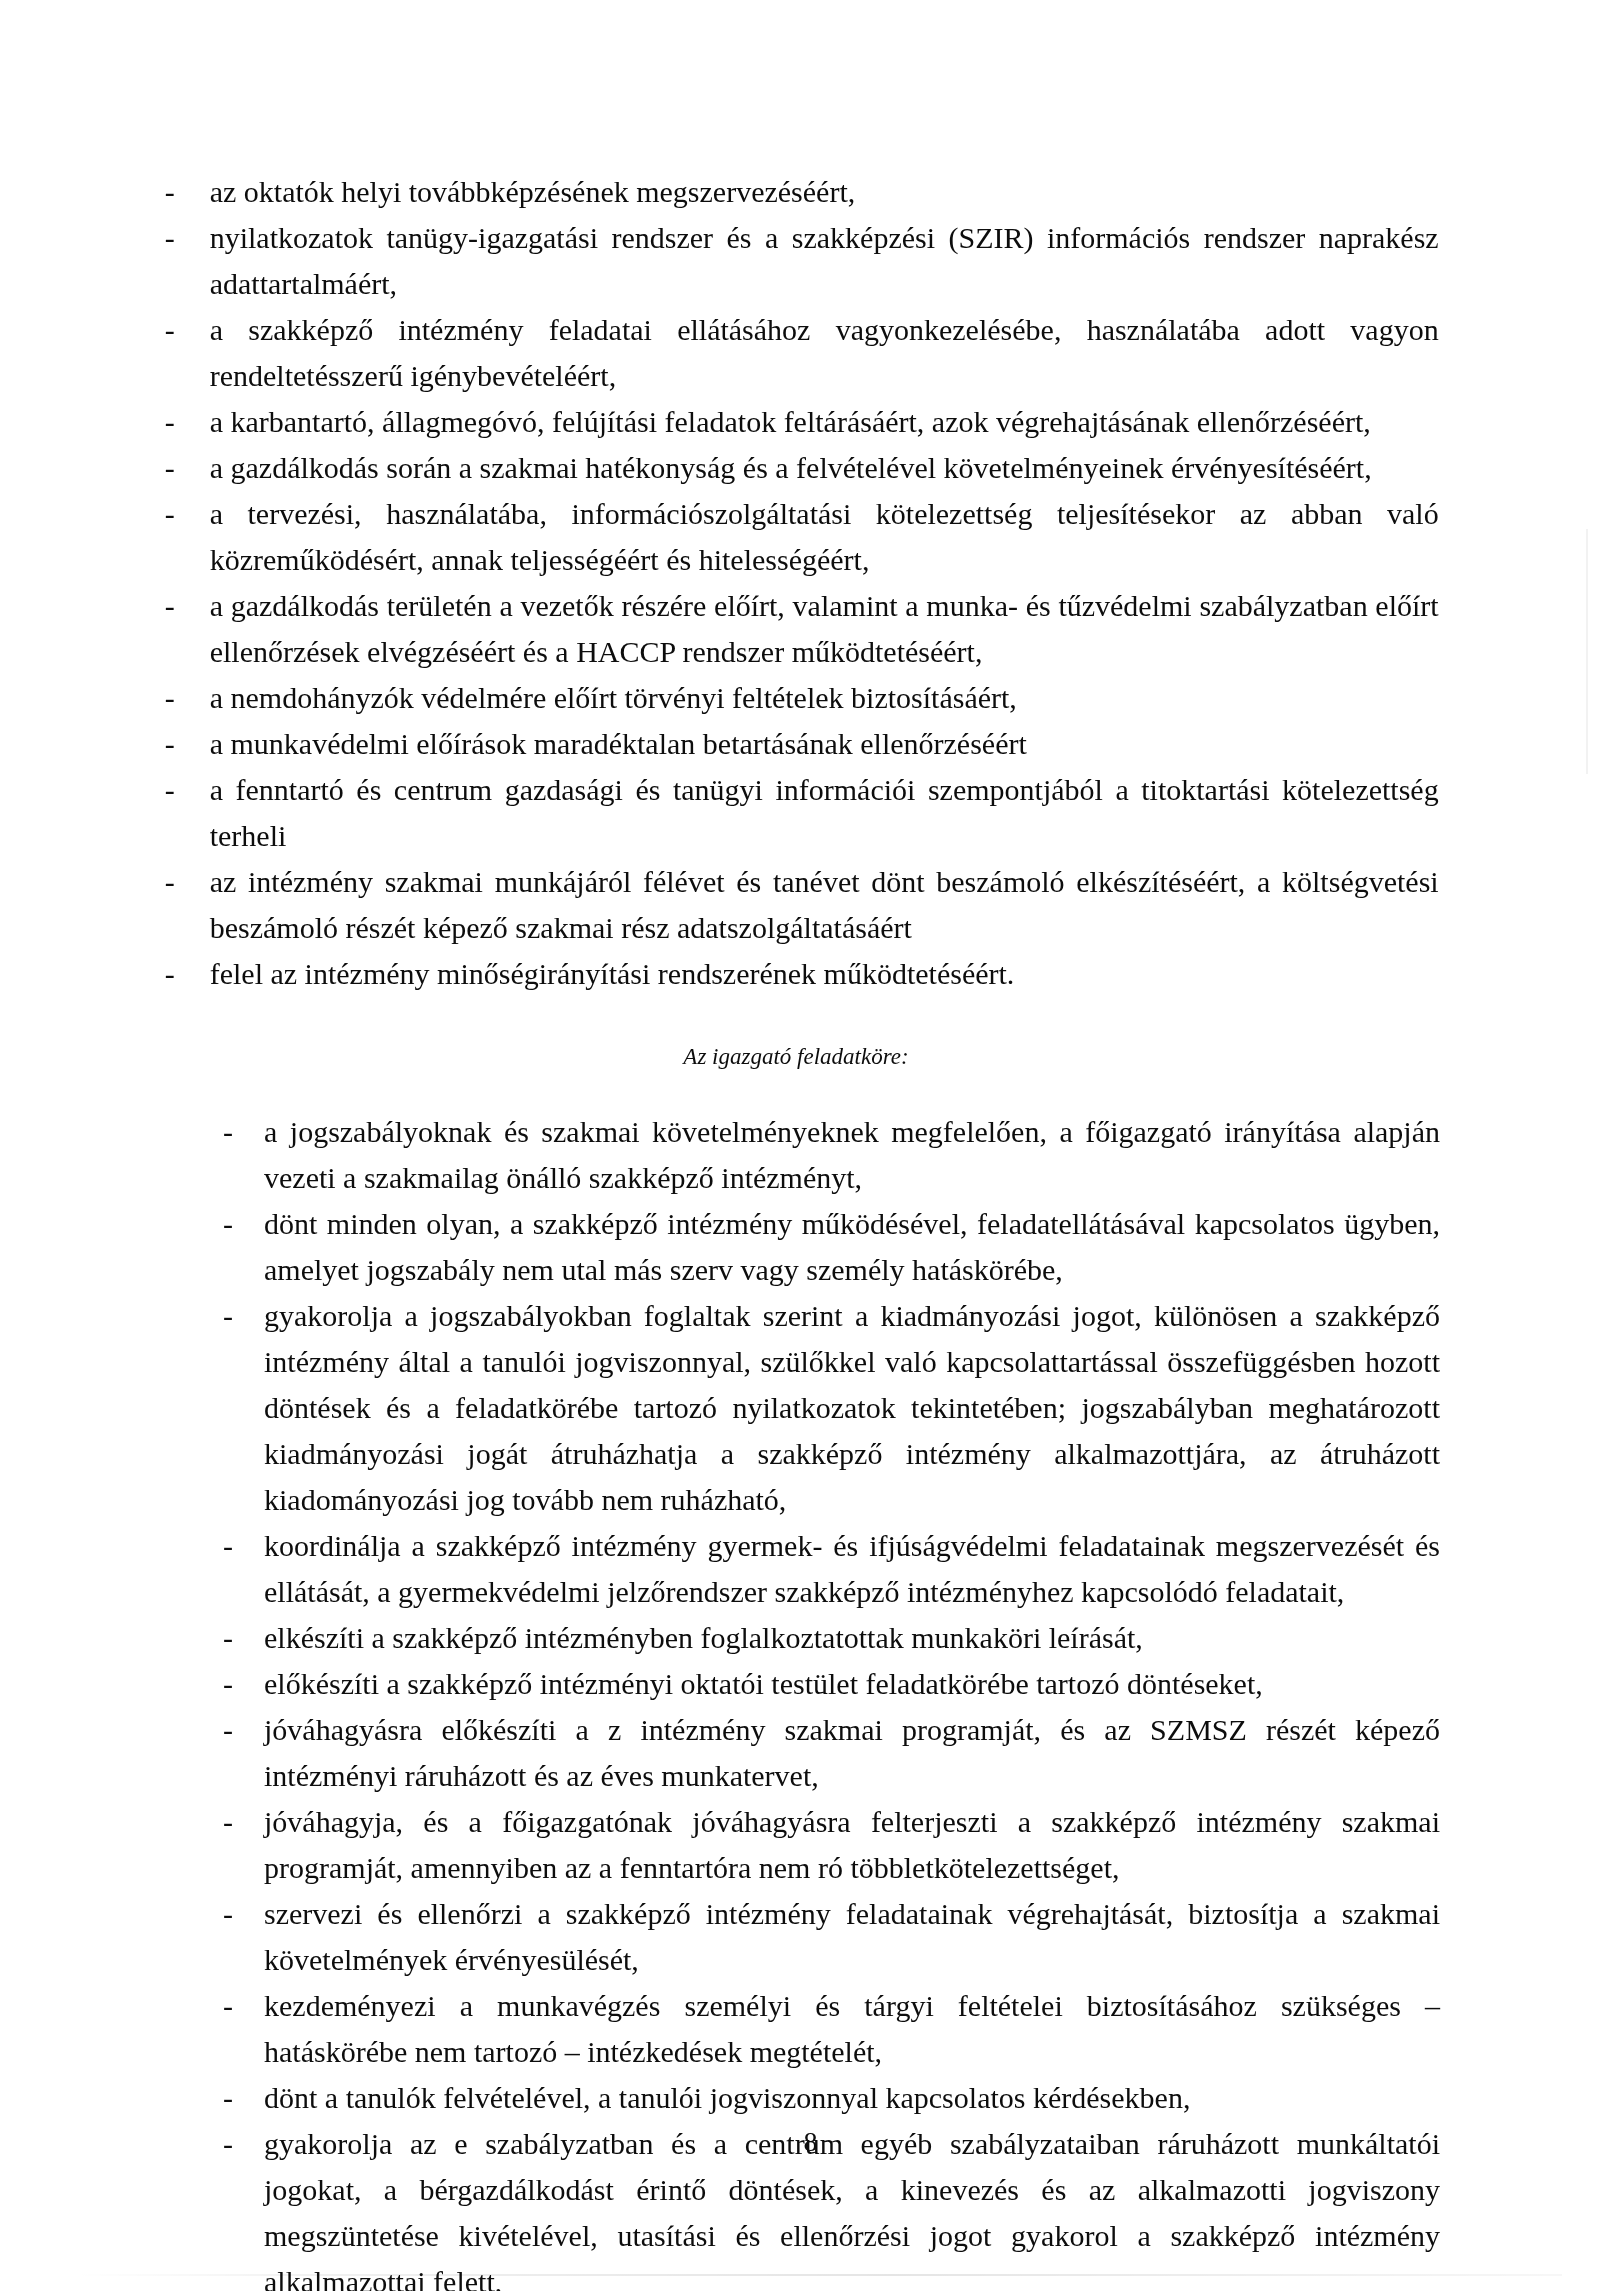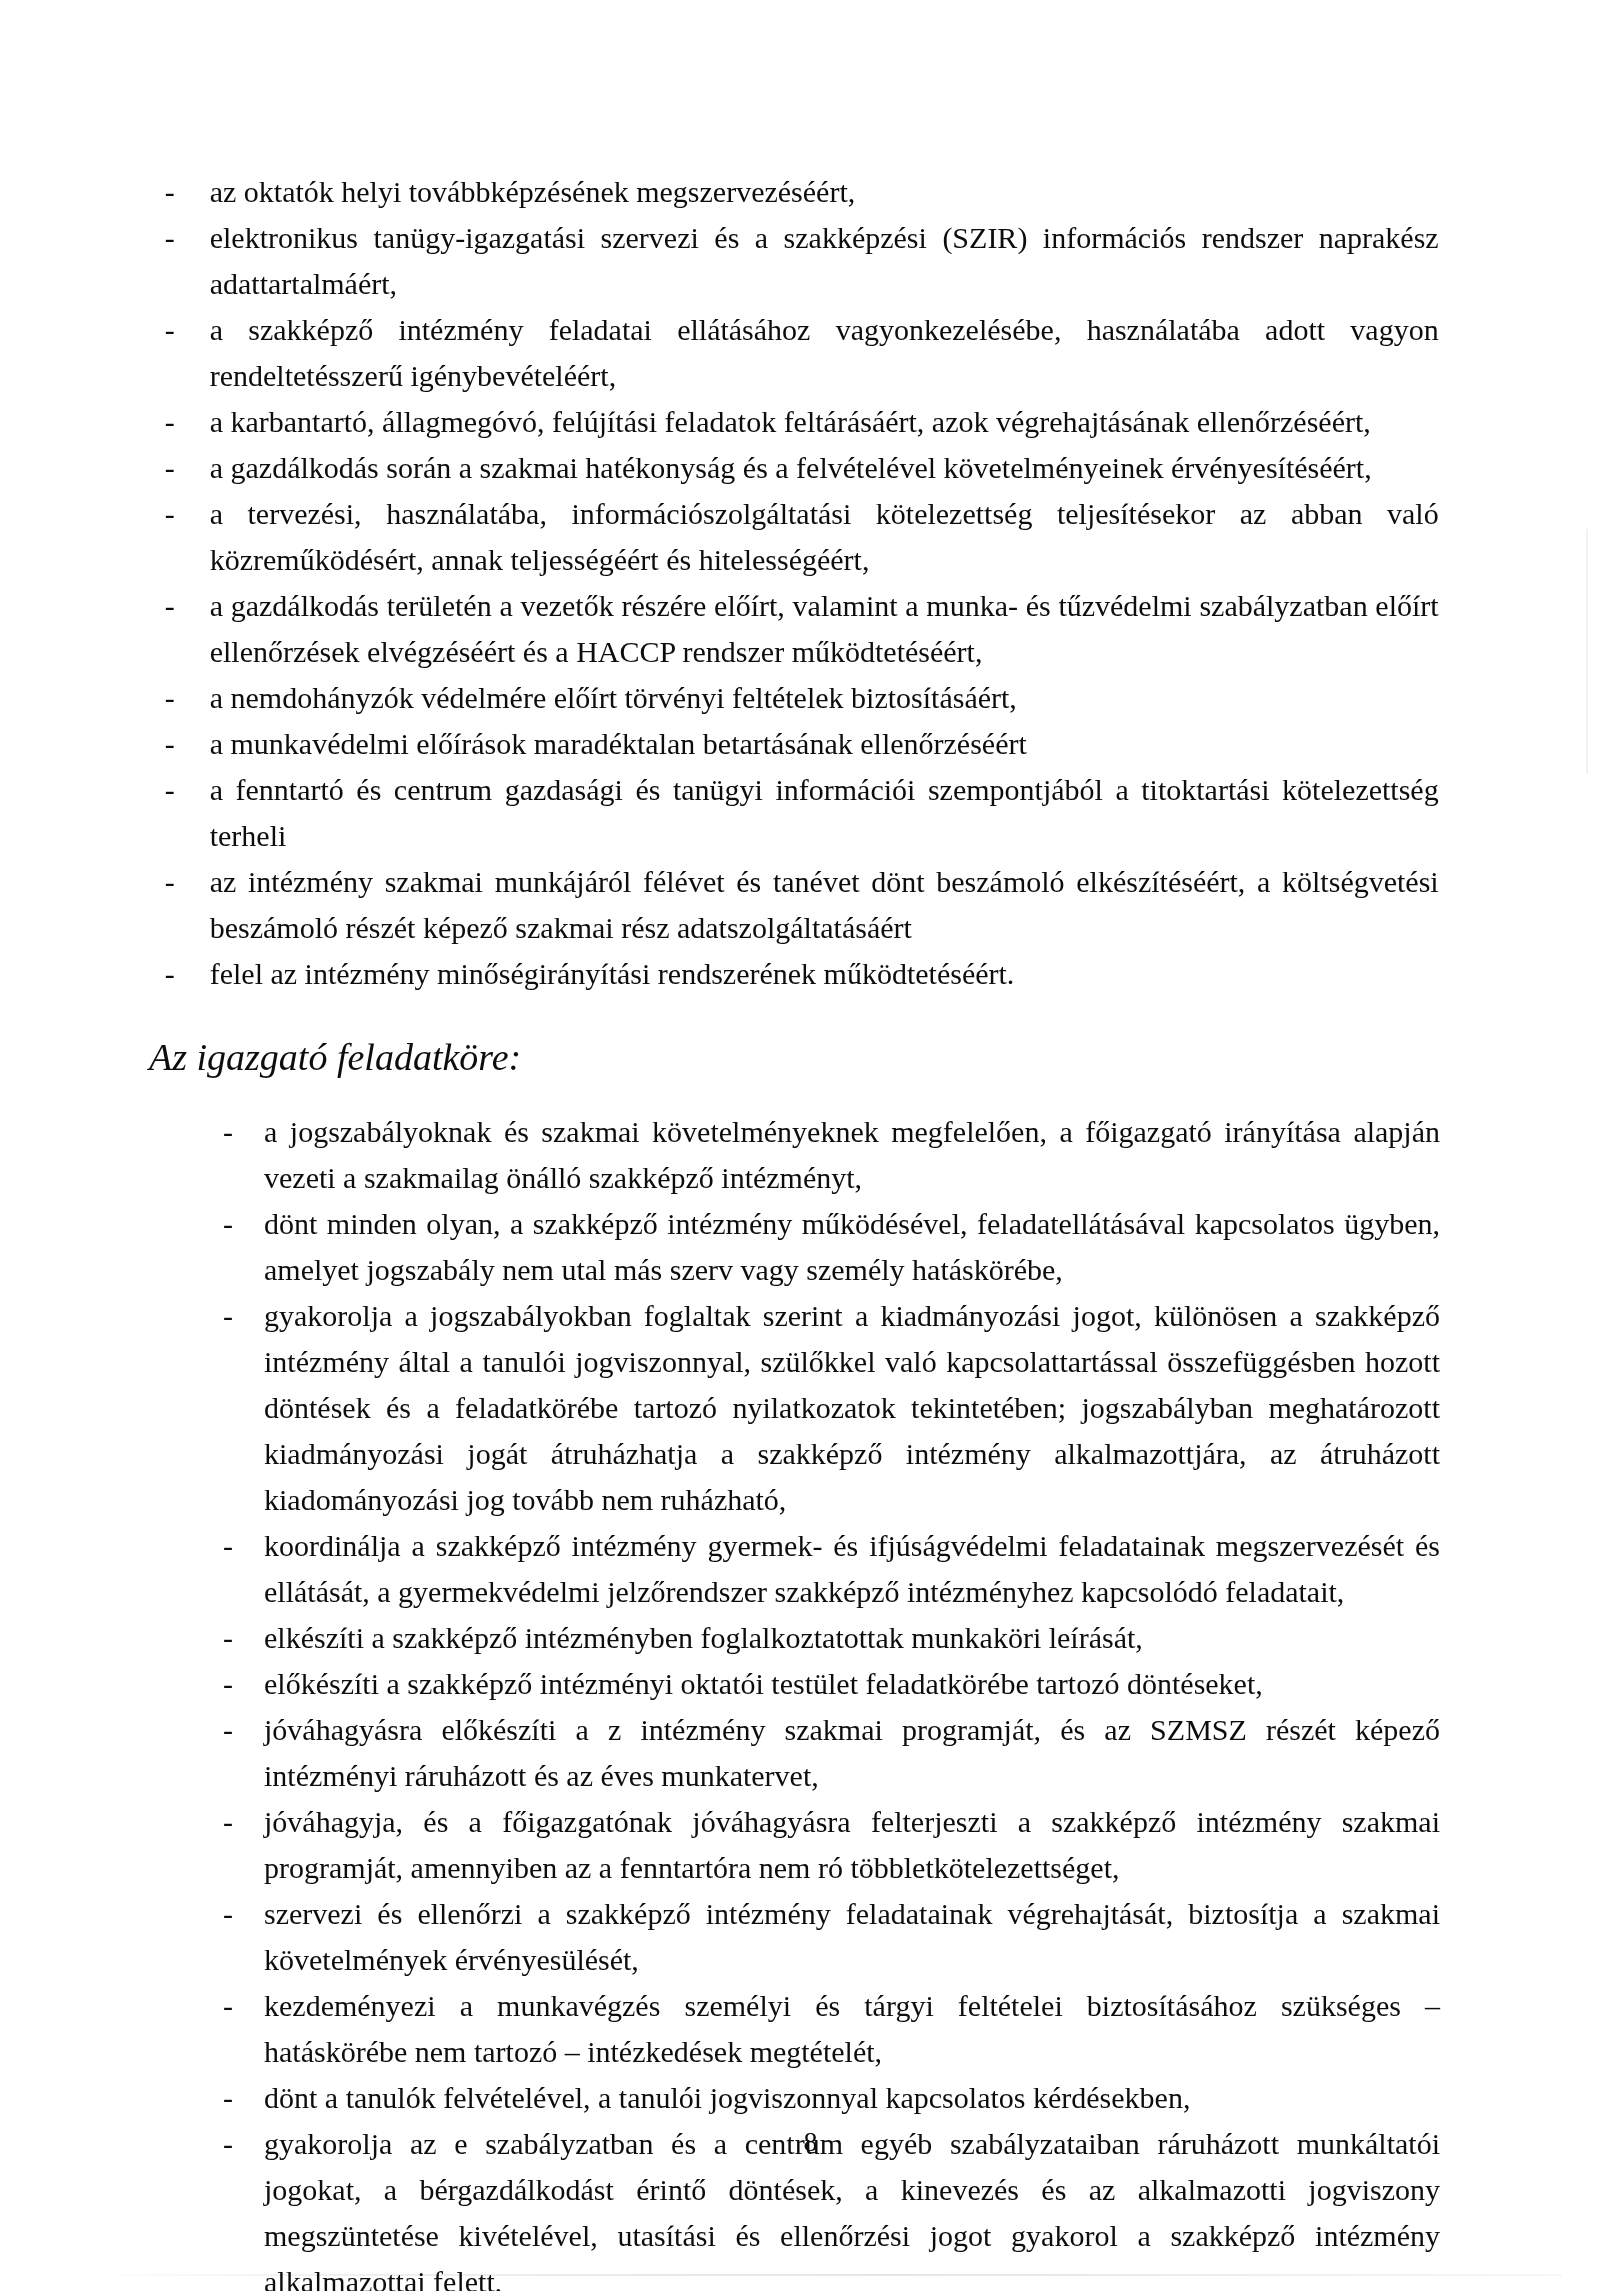--- a/index.html
+++ b/index.html
@@ -59,25 +59,25 @@
   }
   
   .list-primary {
     margin-left: 15.7px;
     width: 1274px;
   }
   .list-primary .item-text { padding-right: 0px; }
 
   .section-heading {
     font-style: italic;
-    font-size: 38px;
+    font-size: 23px;
     line-height: 46px;
     margin: 37px 0 29px 0;
     padding-left: 0px;
-    text-align: left;
+    text-align: center;
   }
 
   .list-secondary {
     margin-left: 74px;
     width: 1219px;
   }
   .list-secondary .list-item {
     line-height: 46px;
   }
   .list-secondary .dash { width: 41px; }
@@ -119,21 +119,21 @@
 
   <div class="content">
 
     <ul class="list list-primary">
       <li class="list-item">
         <span class="dash">-</span>
         <span class="item-text">az oktatók helyi továbbképzésének megszervezéséért,</span>
       </li>
       <li class="list-item">
         <span class="dash">-</span>
-        <span class="item-text">elektronikus tanügy-igazgatási szervezi és a szakképzési (SZIR) információs rendszer naprakész adattartalmáért,</span>
+        <span class="item-text">nyilatkozatok tanügy-igazgatási rendszer és a szakképzési (SZIR) információs rendszer naprakész adattartalmáért,</span>
       </li>
       <li class="list-item">
         <span class="dash">-</span>
         <span class="item-text">a szakképző intézmény feladatai ellátásához vagyonkezelésébe, használatába adott vagyon rendeltetésszerű igénybevételéért,</span>
       </li>
       <li class="list-item">
         <span class="dash">-</span>
         <span class="item-text">a karbantartó, állagmegóvó, felújítási feladatok feltárásáért, azok végrehajtásának ellenőrzéséért,</span>
       </li>
       <li class="list-item">

